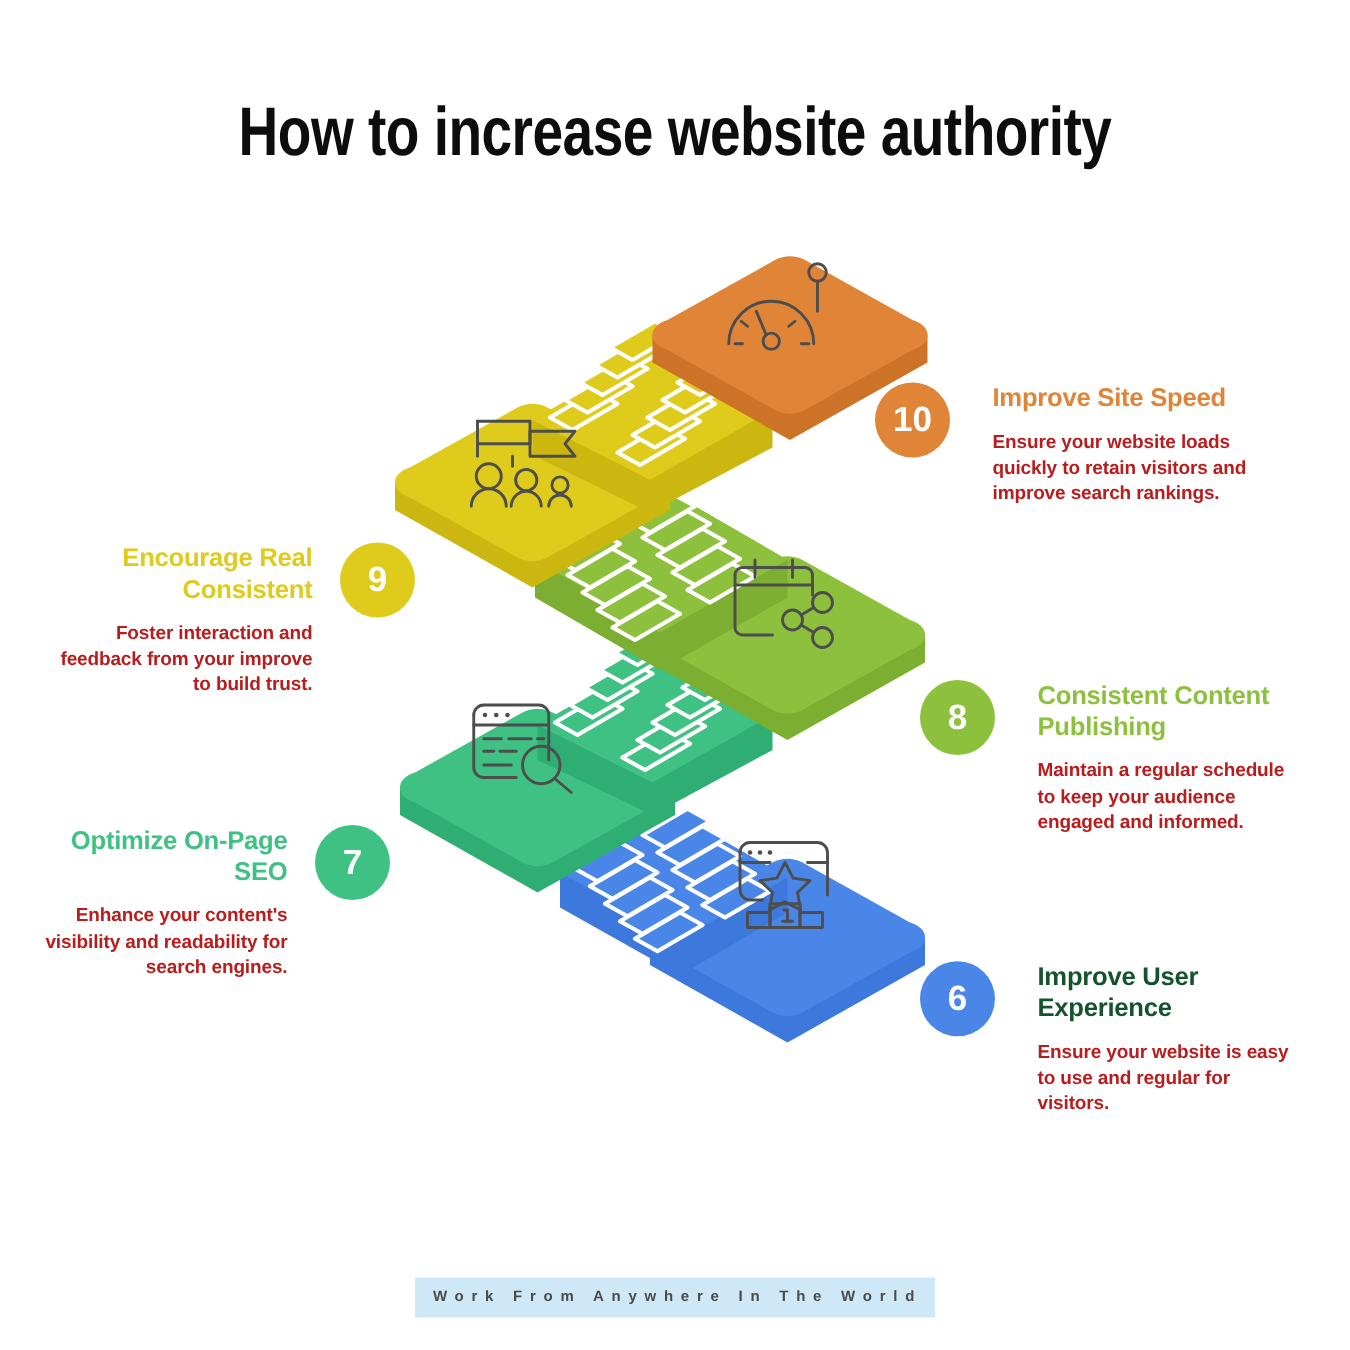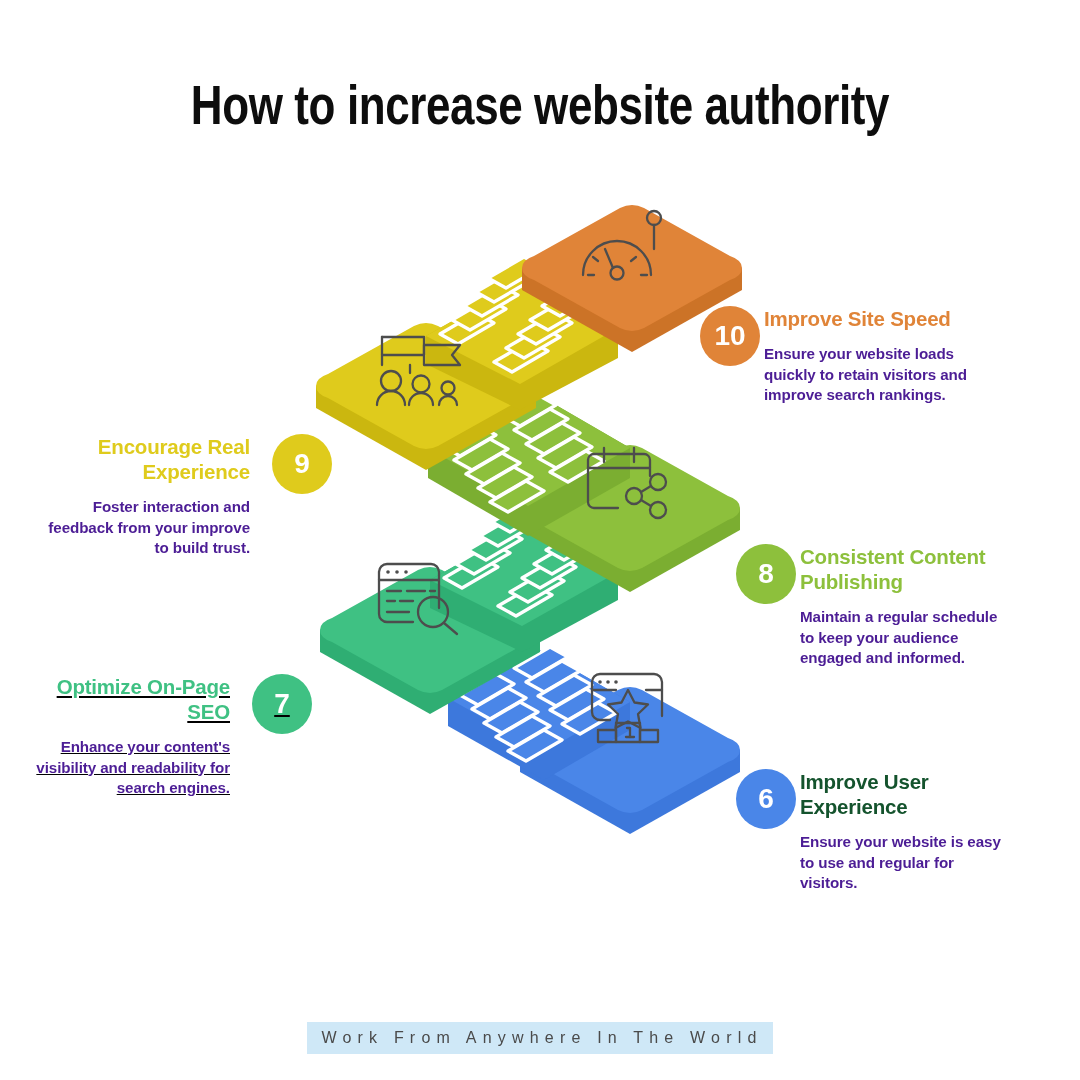--- a/index.html
+++ b/index.html
@@ -65,44 +65,44 @@
     align-items: center;
     justify-content: center;
     color: #ffffff;
     font-weight: 700;
     font-size: 28px;
     line-height: 1;
     font-family: "Liberation Sans", sans-serif;
   }
 
   .step-text { width: 210px; }
-  .step.right .step-text { margin-left: 4px; text-align: left; }
+  .step.right .step-text { margin-left: 34px; text-align: left; }
   .step.left  .step-text { margin-right: 22px; text-align: right; }
 
   .step-heading {
     font-weight: 700;
     font-size: 20.5px;
     line-height: 25px;
     letter-spacing: -0.2px;
   }
 
   .step-body {
     margin-top: 13px;
     font-weight: 700;
     font-size: 15.2px;
     line-height: 20.5px;
-    color: #4c1d95;
+    color: #b91c1c;
     letter-spacing: -0.1px;
   }
 
   
   #step-10 { left: 700px; top: 306px; }
   #step-9  { left: 40px;  top: 434px; }
   #step-8  { left: 736px; top: 544px; }
-  #step-7  { left: 20px;  top: 674px; text-decoration: underline; }
+  #step-7  { left: 20px;  top: 660px; }
   #step-6  { left: 736px; top: 769px; }
 
   
   .deco-icon { position: absolute; }
   .deco-icon svg { display: block; }
   #icon-speed     { left: 573px; top: 205px; }
   #icon-community { left: 374px; top: 331px; }
   #icon-calendar  { left: 582px; top: 444px; }
   #icon-seo       { left: 373px; top: 558px; }
   #icon-podium    { left: 584px; top: 668px; }
@@ -112,22 +112,22 @@
     position: absolute;
     left: 0;
     top: 1022px;
     width: 1080px;
     text-align: center;
   }
   #footer-text {
     display: inline-block;
     background: #cfe8f7;
     color: #4a4a4a;
-    font-size: 16px;
-    font-weight: 400;
+    font-size: 12px;
+    font-weight: 700;
     letter-spacing: 6.2px;
     padding: 4px 10px 5px 14px;
     line-height: 23px;
   }
 </style>
 </head>
 <body>
 
 <div id="page">
 
@@ -347,21 +347,21 @@
       <span>10</span>
     </div>
     <div class="step-text">
       <div class="step-heading" style="color:#E08438">Improve Site Speed</div>
       <div class="step-body">Ensure your website loads quickly to retain visitors and improve search rankings.</div>
     </div>
   </div>
 
   <div class="step left" id="step-9">
     <div class="step-text">
-      <div class="step-heading" style="color:#DFCB1C">Encourage Real Experience</div>
+      <div class="step-heading" style="color:#DFCB1C">Encourage Real Consistent</div>
       <div class="step-body">Foster interaction and feedback from your improve to build trust.</div>
     </div>
     <div class="badge" style="background:#DFCB1C">
       <span>9</span>
     </div>
   </div>
 
   <div class="step right" id="step-8">
     <div class="badge" style="background:#8DC03C">
       <span>8</span>

